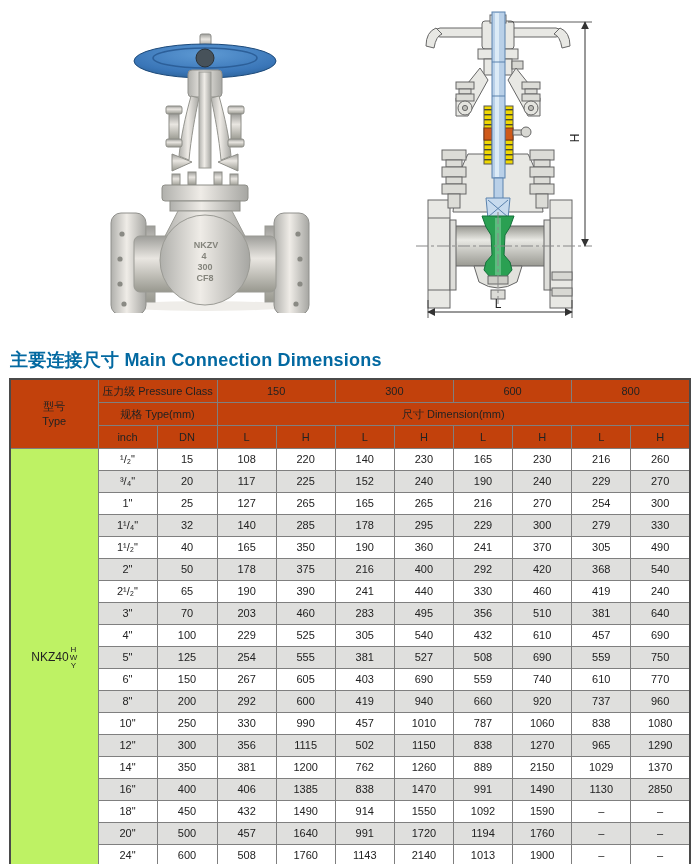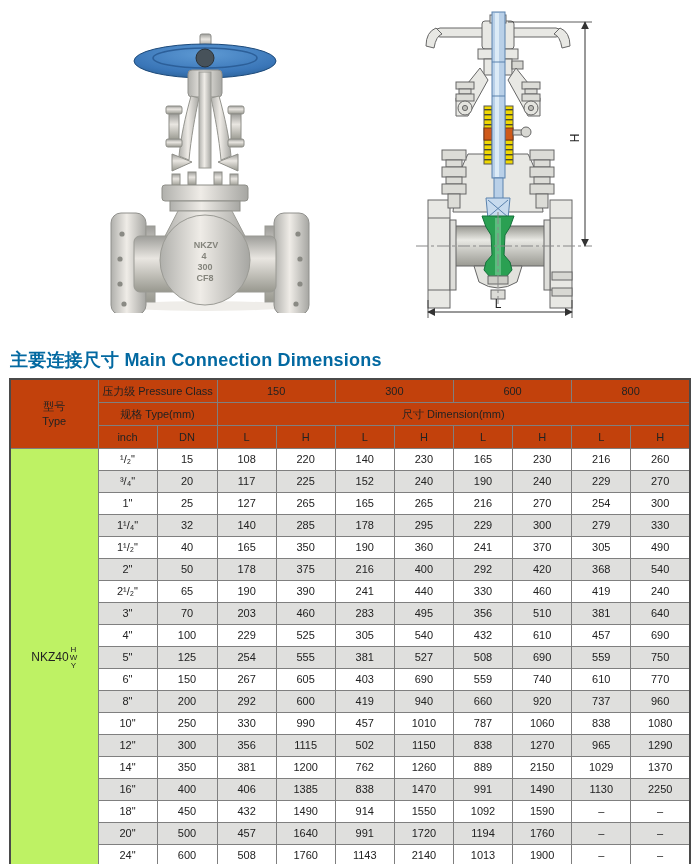--- a/index.html
+++ b/index.html
@@ -489,21 +489,21 @@
         <tr class="alt">
           <td>16"</td>
           <td>400</td>
           <td>406</td>
           <td>1385</td>
           <td>838</td>
           <td>1470</td>
           <td>991</td>
           <td>1490</td>
           <td>1130</td>
-          <td>2250</td>
+          <td>2850</td>
         </tr>
         <tr>
           <td>18"</td>
           <td>450</td>
           <td>432</td>
           <td>1490</td>
           <td>914</td>
           <td>1550</td>
           <td>1092</td>
           <td>1590</td>

